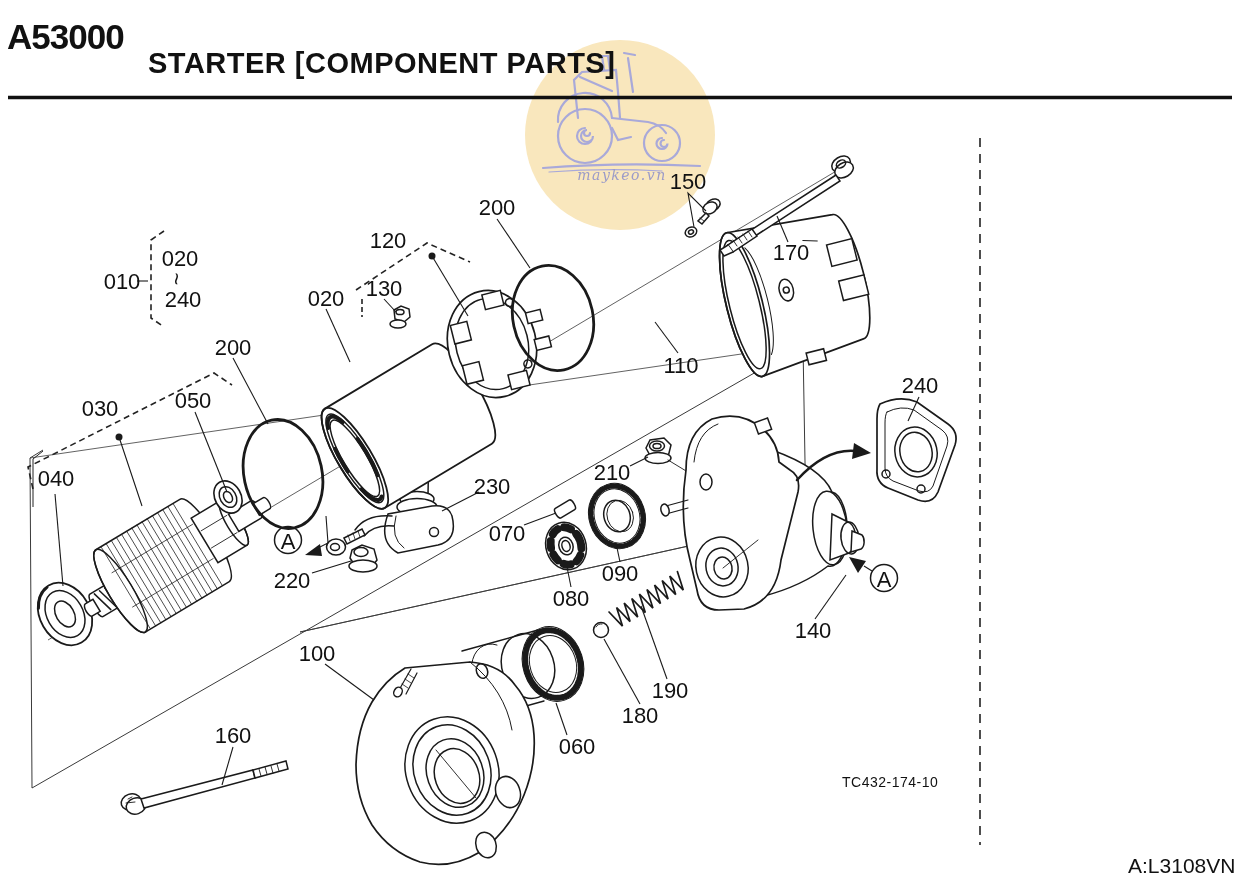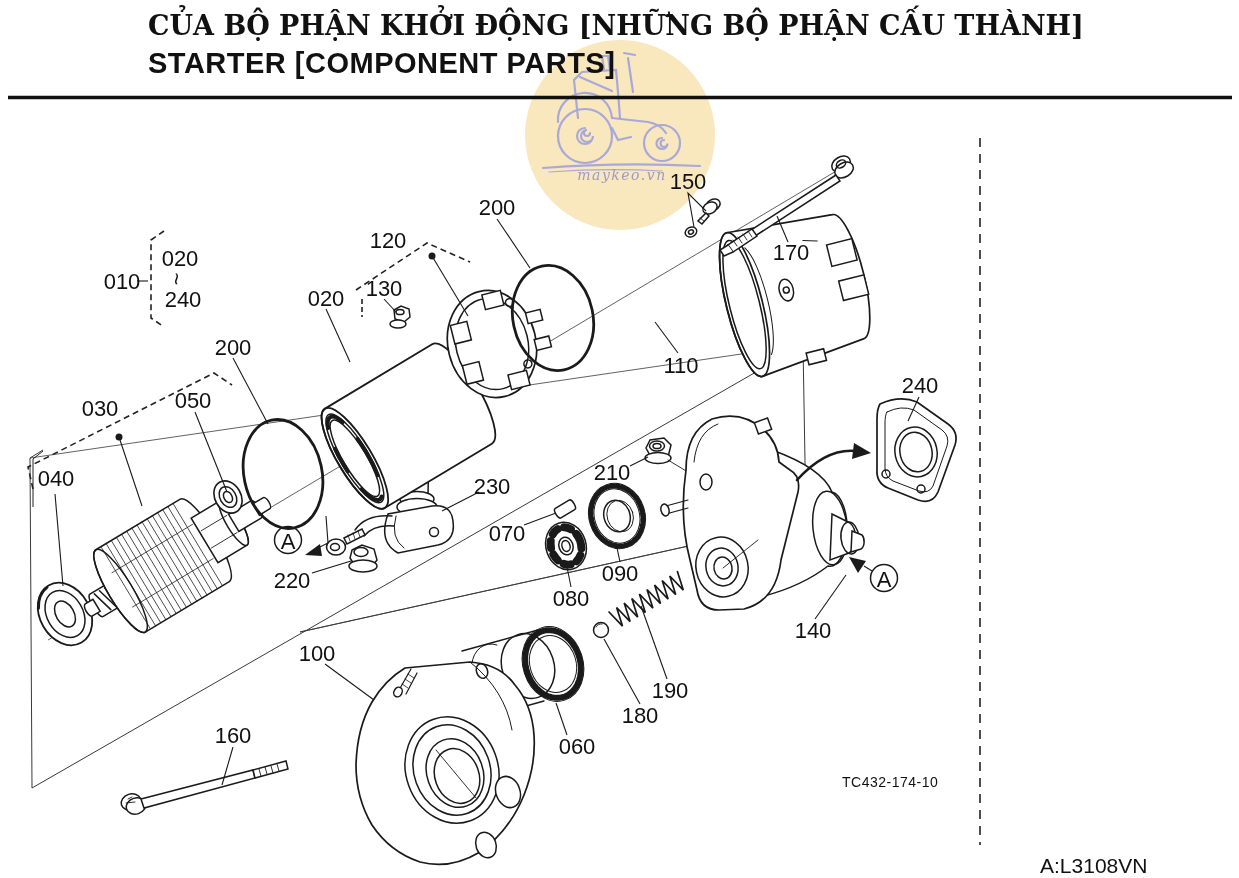--- a/index.html
+++ b/index.html
@@ -6,21 +6,21 @@
   .page{position:relative;width:1239px;height:878px;background:#fff;overflow:hidden;
         font-family:"Liberation Sans",sans-serif;color:#111;}
   .page svg{position:absolute;left:0;top:0;}
   .hdr-code{position:absolute;left:7px;top:17px;font-size:35px;font-weight:bold;
             letter-spacing:-1px;font-family:"Liberation Sans",sans-serif;}
   .hdr-vi{position:absolute;left:148px;top:10px;font-size:27px;font-weight:bold;
           font-family:"DejaVu Serif","Liberation Serif",serif;white-space:nowrap;}
   .hdr-en{position:absolute;left:148px;top:47px;font-size:29px;font-weight:bold;
           letter-spacing:.5px;font-family:"Liberation Sans",sans-serif;white-space:nowrap;}
   .fig-code{position:absolute;left:842px;top:774px;font-size:14px;letter-spacing:.5px;}
-  .page-code{position:absolute;left:1040px;top:854px;font-size:21px;}
+  .page-code{position:absolute;left:1128px;top:854px;font-size:21px;}
   .part-label{font-family:"Liberation Sans",sans-serif;font-size:22px;fill:#111;}
   .wm-text{font-family:"DejaVu Serif","Liberation Serif",serif;font-style:italic;
            font-size:14px;fill:#9b9bc8;letter-spacing:1.5px;}
 </style>
 </head>
 <body>
 
 <div class="page">
 
 <svg width="1239" height="878" viewBox="0 0 1239 878">
@@ -386,18 +386,18 @@
         <text x="670" y="690" class="part-label" text-anchor="middle" dominant-baseline="central">190</text>
       </g>
   <g id="markers-layer">
         <circle cx="288" cy="540" r="13.5" fill="none" stroke="#1a1a1a" stroke-width="1.5"></circle>
         <text x="288" y="541" text-anchor="middle" dominant-baseline="central" class="part-label" font-size="17">A</text>
         <circle cx="884" cy="578" r="13.5" fill="none" stroke="#1a1a1a" stroke-width="1.5"></circle>
         <text x="884" y="579" text-anchor="middle" dominant-baseline="central" class="part-label" font-size="17">A</text>
       </g>
 </svg>
 
-<div class="hdr-vi">CỦA BỘ PHẬN KHỞI ĐỘNG [NHỮNG BỘ PHẬN CẤU THÀNH]</div>
+<div class="hdr-code">A53000</div>
 <div class="hdr-en">STARTER [COMPONENT PARTS]</div>
 <div class="fig-code">TC432-174-10</div>
 <div class="page-code">A:L3108VN</div>
 
 </div>
 
 </body></html>

